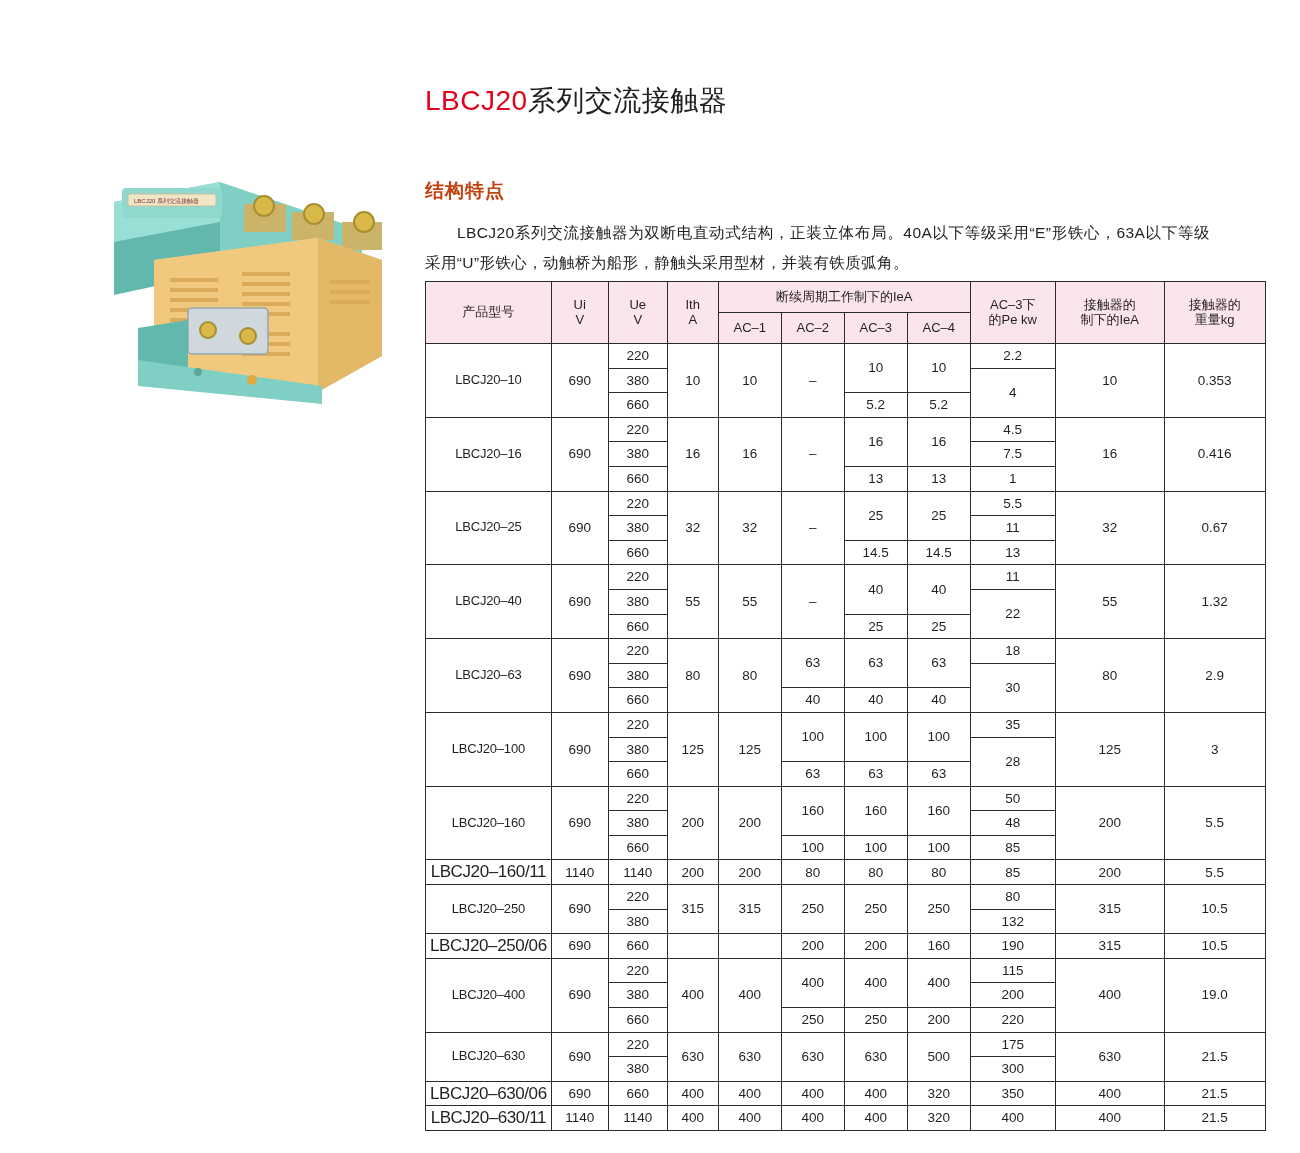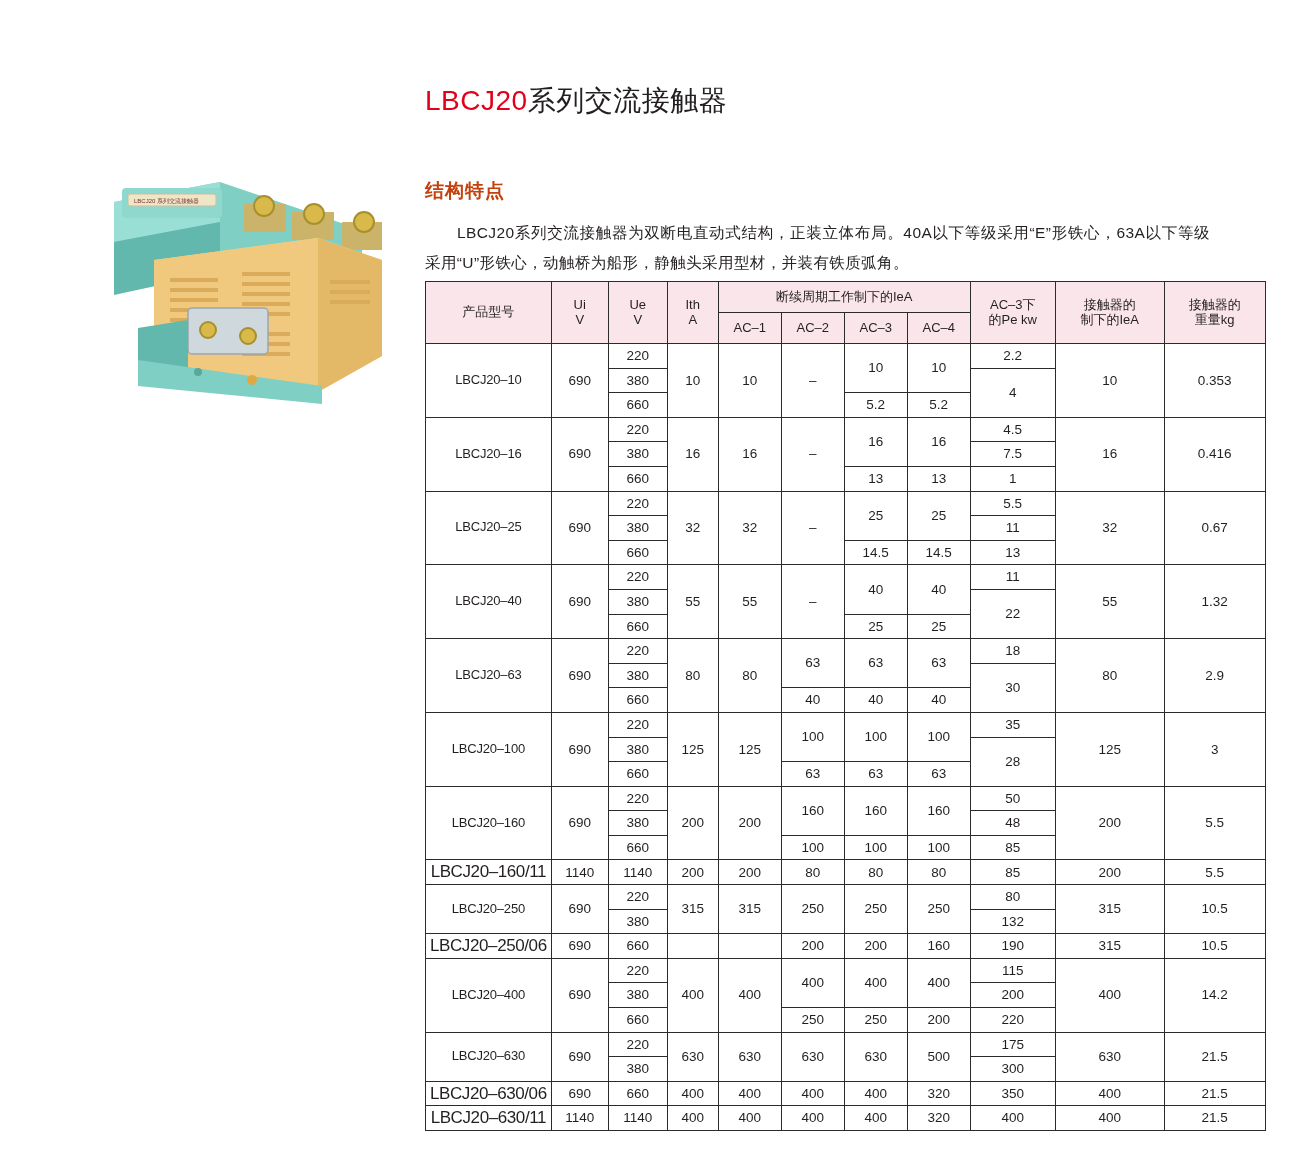--- a/index.html
+++ b/index.html
@@ -435,21 +435,21 @@
           <td class="model c-model" rowspan="3">LBCJ20–400</td>
           <td class="c-ui" rowspan="3">690</td>
           <td class="c-ue">220</td>
           <td class="c-ith" rowspan="3">400</td>
           <td class="c-ac1" rowspan="3">400</td>
           <td class="c-ac2" rowspan="2">400</td>
           <td class="c-ac3" rowspan="2">400</td>
           <td class="c-ac4" rowspan="2">400</td>
           <td class="c-pe">115</td>
           <td class="c-cont" rowspan="3">400</td>
-          <td class="c-wt" rowspan="3">14.2</td>
+          <td class="c-wt" rowspan="3">19.0</td>
         </tr>
         <tr class="row-h">
           <td class="c-ue">380</td>
           <td class="c-pe">200</td>
         </tr>
         <tr class="row-h">
           <td class="c-ue">660</td>
           <td class="c-ac2">250</td>
           <td class="c-ac3">250</td>
           <td class="c-ac4">200</td>

